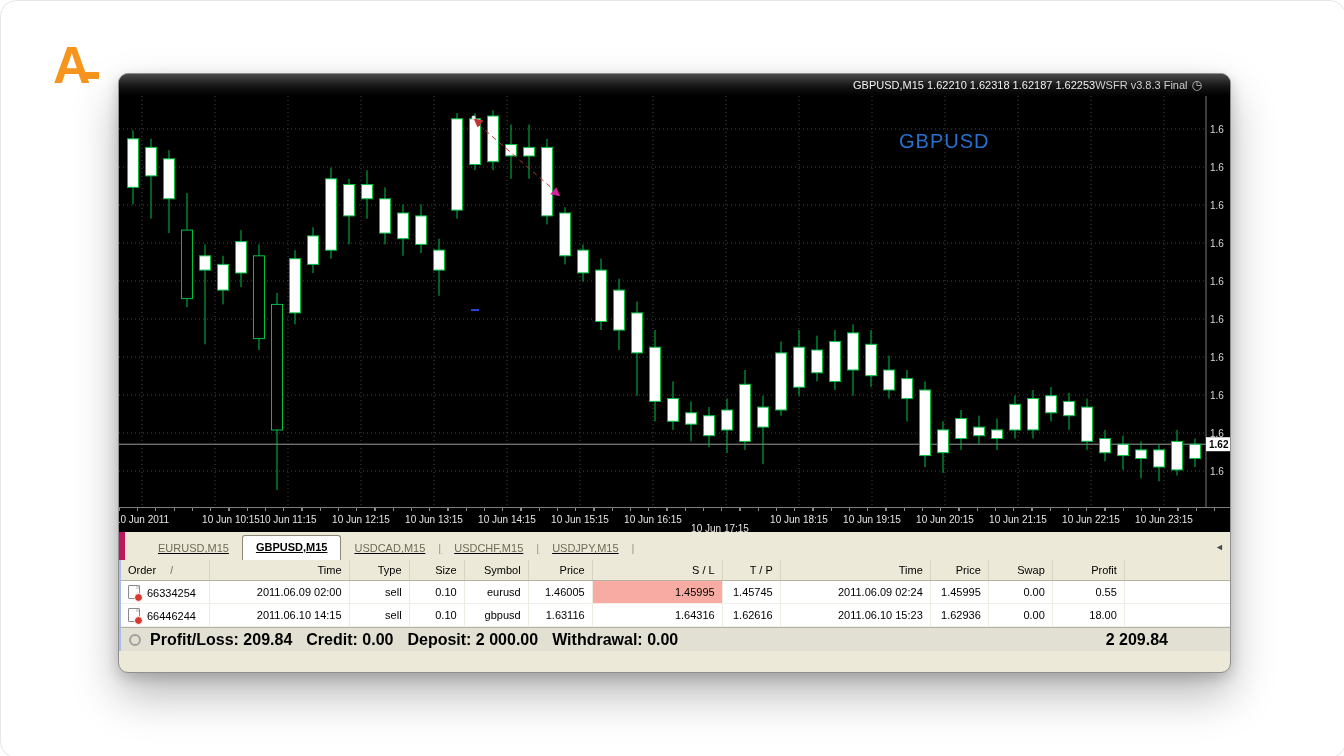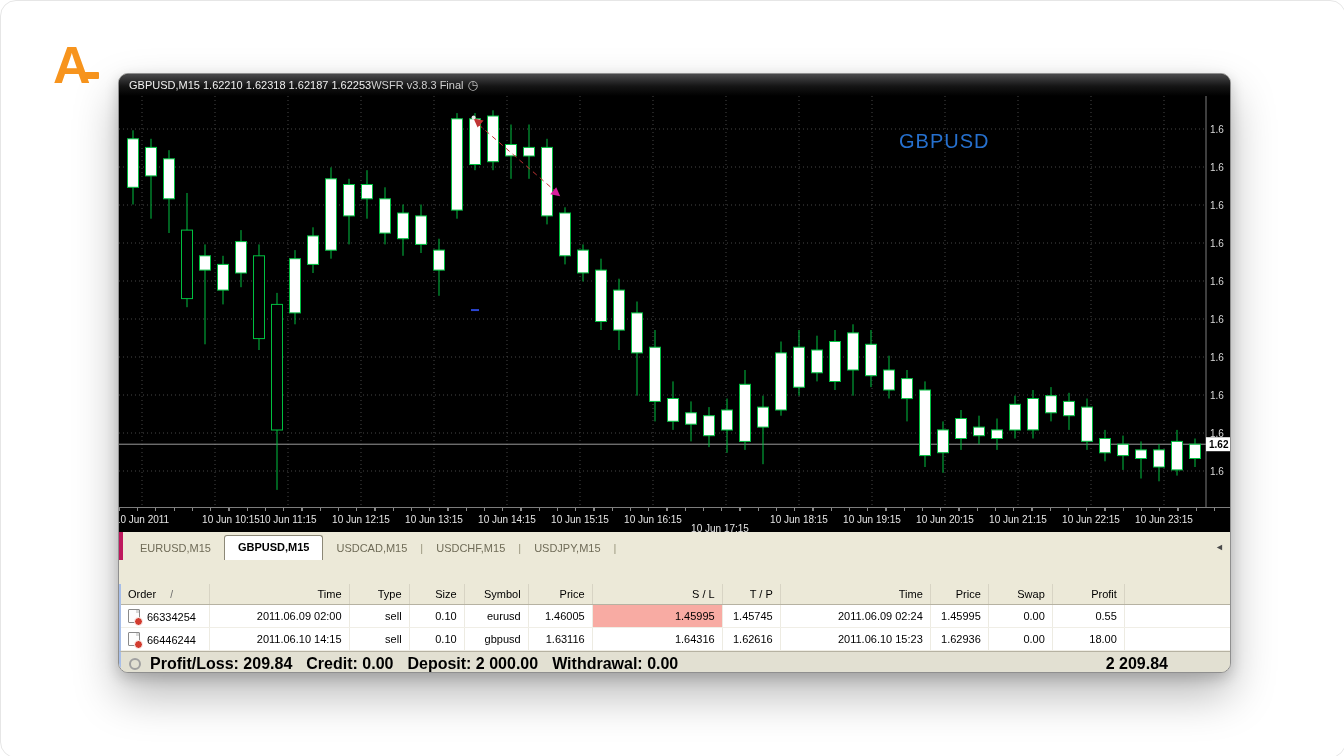--- a/index.html
+++ b/index.html
@@ -4,38 +4,38 @@
 <style>
   html,body{margin:0;padding:0;background:#ffffff;}
   .frame{position:relative;width:1344px;height:756px;background:#ffffff;border:1px solid #e6e6e6;border-radius:16px;overflow:hidden;font-family:"Liberation Sans","DejaVu Sans",sans-serif;}
   
   .logo{position:absolute;left:52px;top:38px;color:#F7941D;font-weight:800;font-size:52px;line-height:52px;letter-spacing:-2px;}
   .logo .logo-bar{display:inline-block;width:18px;height:7px;background:#F7941D;margin-left:-8px;vertical-align:4px;border-radius:1px;}
   
   .card{position:absolute;left:117px;top:72px;width:1113px;height:600px;border-radius:10px;overflow:hidden;background:#ECE9D8;box-shadow:0 22px 45px rgba(0,0,0,.28),0 5px 14px rgba(0,0,0,.18);border:1px solid #8f8f8f;box-sizing:border-box;}
   
   .chart{position:relative;background:#000;height:458px;}
-  .chart-header{position:relative;height:22px;display:flex;justify-content:flex-start;align-items:center;padding:0 10px;background:linear-gradient(#4a4a4c,#151515 55%,#000);}
+  .chart-header{position:relative;height:22px;display:flex;justify-content:flex-end;align-items:center;padding:0 10px;background:linear-gradient(#4a4a4c,#151515 55%,#000);}
   .ohlc{color:#f0f0f0;font-size:11px;white-space:nowrap;}
   .wsfr{color:#cfcfcf;font-size:11px;white-space:nowrap;display:flex;align-items:center;gap:4px;margin-right:18px;}
   .clock{color:#bdbdbd;font-size:12px;}
   .plot-wrap{position:relative;width:1113px;height:411px;}
   .watermark{position:absolute;left:780px;top:34px;color:#2670CE;font-size:20px;letter-spacing:1px;z-index:2;}
   svg.plot{display:block;}
   .time-axis{position:relative;height:24px;background:#000;border-top:1px solid #7d7d7d;overflow:hidden;}
   .time-axis .ticks{position:absolute;left:0;top:0;width:100%;height:3px;background:repeating-linear-gradient(90deg,#8a8a8a 0 1px,transparent 1px 18.25px);}
   .time-label{position:absolute;top:6px;transform:translateX(-50%);color:#e4e4e4;font-size:10px;white-space:nowrap;}
   
-  .tabs{position:relative;height:28px;background:#ECE9D8;display:flex;align-items:flex-end;padding-left:4px;border-left:4px solid #be185d;box-sizing:border-box;}
+  .tabs{position:relative;height:28px;background:#ECE9D8;display:flex;align-items:flex-end;padding-left:20px;border-left:6px solid #be185d;box-sizing:border-box;text-decoration:underline;}
   .tab{font-size:11px;color:#6f6b57;padding:4px 13px 6px 13px;cursor:default;white-space:nowrap;}
   .tab.active{background:#ffffff;border:1px solid #8c8877;border-bottom:none;border-radius:3px 3px 0 0;color:#000;font-weight:bold;padding:5px 13px 7px 13px;}
   .tab-sep{color:#9a967e;font-size:11px;padding-bottom:6px;}
   .tab-scroll{position:absolute;right:6px;bottom:8px;color:#4a4a4a;font-size:9px;}
   
-  .orders{background:#fca5a5;border-left:2px solid #A7BEE8;box-sizing:border-box;margin-top:24px;}
+  .orders{background:#fca5a5;border-left:2px solid #A7BEE8;box-sizing:border-box;}
   table.grid{border-collapse:collapse;table-layout:fixed;width:1111px;font-size:11px;}
   table.grid th{height:20px;background:#ECE9D8;font-weight:normal;color:#000;border-right:1px solid #d8d4c4;border-bottom:1px solid #b6b2a2;padding:0 7px;white-space:nowrap;overflow:hidden;}
   table.grid td{height:22px;border-right:1px solid #edebe2;border-bottom:1px solid #f0eee6;padding:0 7px;white-space:nowrap;overflow:hidden;background:#fff;}
   table.grid tr.alt td{background:#ECEBE5;}
   table.grid .ta-l{text-align:left;} table.grid .ta-r{text-align:right;}
   td.sl-hl{background:#F8ABA3 !important;}
   .sort-glyph{color:#6a6a6a;margin-left:14px;font-size:10px;}
   .doc{position:relative;display:inline-block;width:10px;height:12px;background:#fdfdfd;border:1px solid #8a8a8a;border-radius:1px;vertical-align:-2px;margin-right:7px;}
   .doc::before{content:"";position:absolute;right:0;top:0;width:3px;height:3px;background:#d8d8d8;}
   .doc::after{content:"";position:absolute;right:-4px;bottom:-4px;width:7px;height:7px;border-radius:50%;border:1px solid #fff;}

